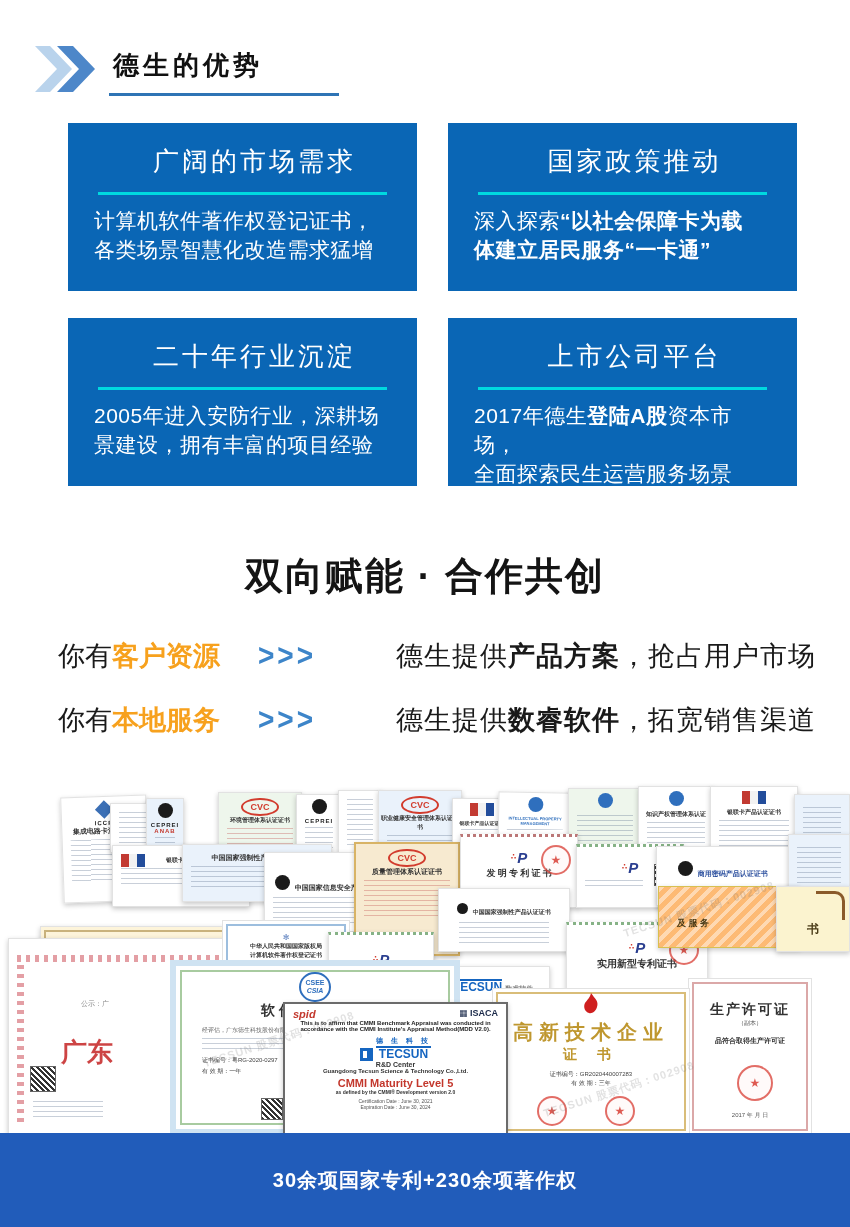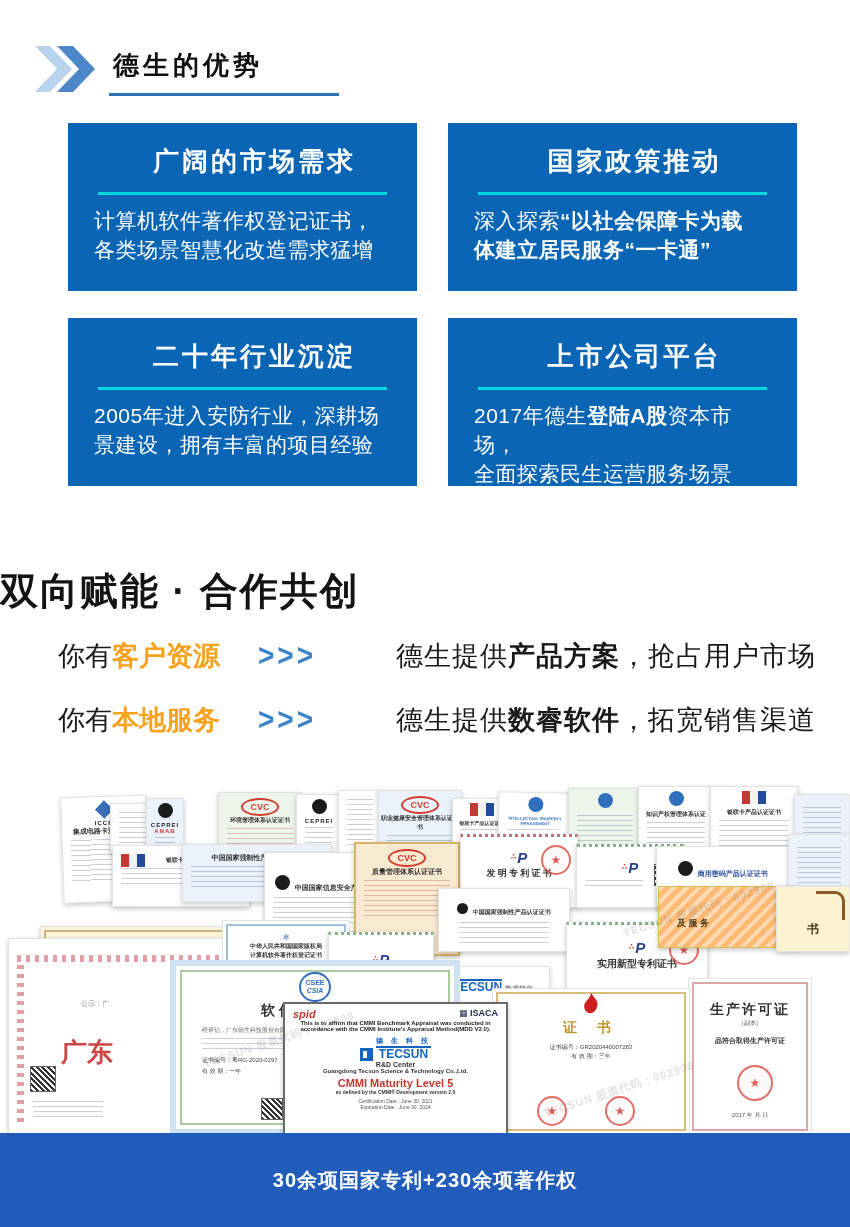--- a/index.html
+++ b/index.html
@@ -9,27 +9,27 @@
   }
   
   .hdr{position:absolute;left:35px;top:46px;display:flex;align-items:flex-start;}
   .hdr-chevrons{width:60px;height:46px;flex:0 0 auto;}
   .hdr-title-wrap{margin-left:14px;padding:2px 8px 10px 4px;border-bottom:3px solid #2e74b5;min-width:218px;}
   .hdr-title{font-size:26px;font-weight:bold;color:#111;letter-spacing:4px;}
   
   .cards{position:absolute;left:68px;top:123px;width:729px;display:grid;
          grid-template-columns:349px 349px;column-gap:31px;row-gap:27px;}
   .card{height:168px;background:#0a66b5;color:#fff;box-sizing:border-box;}
-  .card-title{text-align:center;margin-top:21px;font-size:26px;font-weight:bold;letter-spacing:3px;padding-left:24px;}
+  .card-title{text-align:center;margin-top:21px;font-size:26px;font-weight:normal;letter-spacing:3px;padding-left:24px;}
   .card-divider{width:289px;height:3px;background:#00d9e0;margin:13px auto 12px;}
   .card-body{font-size:21px;line-height:1.38;padding:0 26px;letter-spacing:0.5px;}
   .card-body .b{font-weight:bold;}
   
-  .emp-title{position:absolute;left:0;top:551px;width:850px;text-align:left;
-             font-size:38px;font-weight:bold;color:#141414;letter-spacing:2px;margin-top:15px;}
+  .emp-title{position:absolute;left:0;top:551px;width:850px;text-align:center;
+             font-size:38px;font-weight:bold;color:#141414;letter-spacing:2px;}
   .emp-row{position:absolute;left:58px;display:flex;align-items:baseline;font-size:27px;color:#1a1a1a;}
   .emp-row.r1{top:638px;} .emp-row.r2{top:702px;}
   .emp-left{width:172px;}
   .emp-hl{color:#f7a11d;font-weight:bold;}
   .emp-arrow{width:88px;margin-left:28px;color:#3d85c9;font-weight:bold;font-size:28px;
              letter-spacing:3px;transform:scaleY(1.12);display:inline-block;}
   .emp-right{margin-left:50px;letter-spacing:1px;}
   .emp-right .b{font-weight:bold;}
   
   .collage{position:absolute;left:0;top:782px;width:850px;height:353px;background:#fff;}
@@ -348,20 +348,21 @@
     <div class="t6" style="color:#555;">（副本）</div>
     <div class="cert-title t7" style="margin-top:8px;">品符合取得生产许可证</div>
     <span class="seal" style="left:48px;top:86px;width:32px;height:32px;line-height:32px;"></span>
     <div class="t6" style="position:absolute;left:0;right:0;bottom:14px;color:#555;">2017 年      月      日</div>
   </div>
 
   <div class="cert inner-border-gold" style="left:492px;top:206px;width:198px;height:147px;">
     <svg class="flame" viewBox="0 0 20 22">
       <path d="M10 0 C14 6 18 8 16 14 C15 18 11 21 8 20 C4 19 2 14 4 10 C6 7 9 5 10 0 Z" fill="#cf1f1f"></path>
     </svg>
+    <div class="goldtext" style="font-size:20px;letter-spacing:6px;">高新技术企业</div>
     <div class="goldtext" style="font-size:14px;letter-spacing:8px;">证 书</div>
     <div class="t6" style="margin-top:6px;color:#444;">证书编号：GR2020440007283</div>
     <div class="t6" style="color:#444;">有 效 期：三年</div>
     <span class="seal" style="left:44px;bottom:8px;"></span>
     <span class="seal" style="left:112px;bottom:8px;"></span>
   </div>
 
   <div class="cert" style="left:283px;top:220px;width:225px;height:133px;border:2px solid #6b6b6b;">
     <div style="display:flex;justify-content:space-between;padding:4px 8px 0;">
       <span style="color:#c3372c;font-weight:bold;font-style:italic;font-size:11px;">spid</span>

